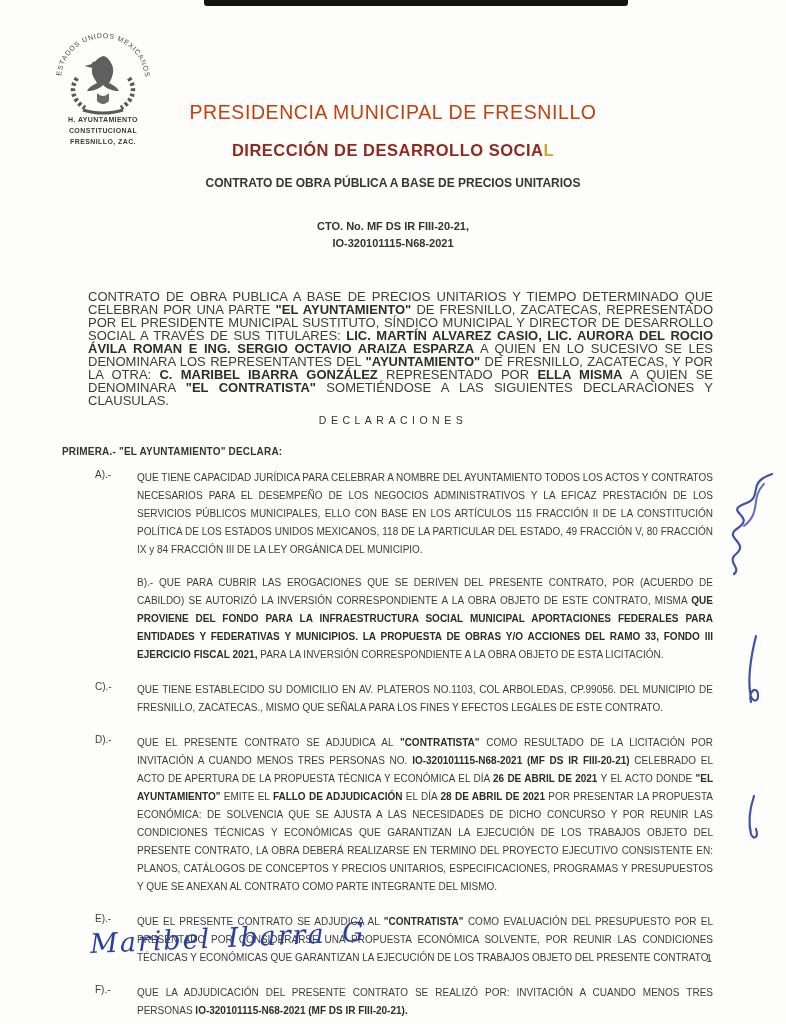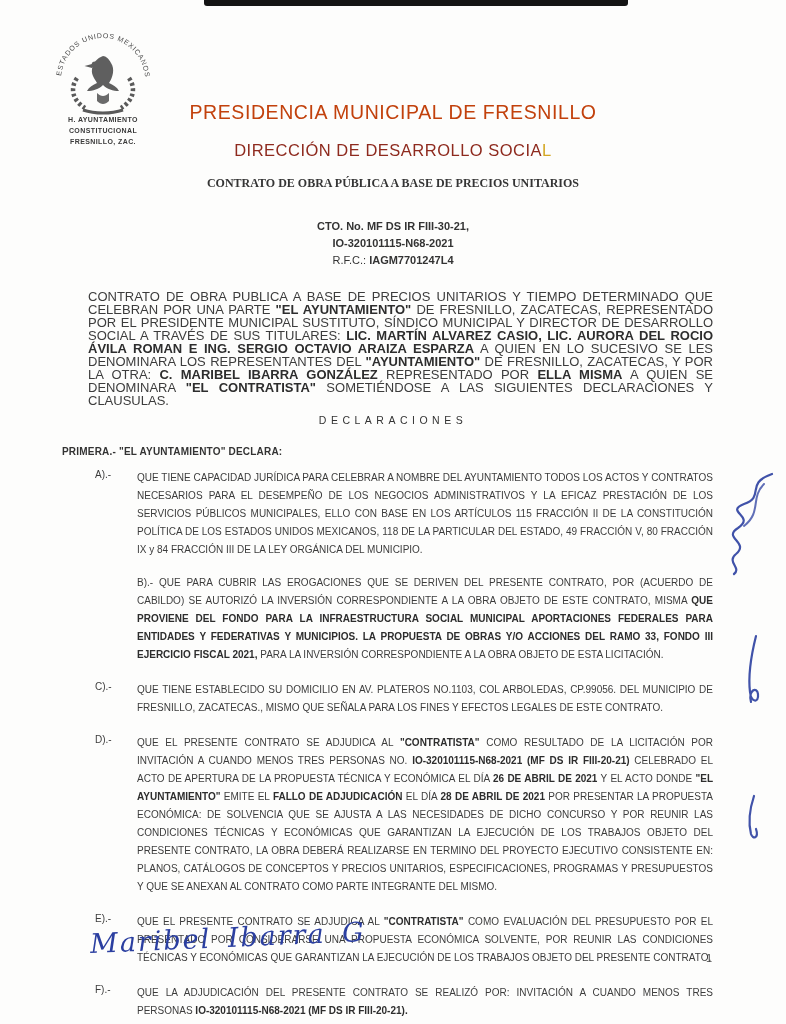--- a/index.html
+++ b/index.html
@@ -18,26 +18,26 @@
   .seal-caption {
     position:absolute; top:114px; left:28px; width:150px; text-align:center;
     font-size:7px; font-weight:bold; letter-spacing:.4px; line-height:1.6; color:#3a3a3a;
   }
   .title {
     position:absolute; top:101px; left:0; width:100%; text-align:center;
     font-size:19.5px; letter-spacing:.6px; color:#c2410c;
   }
   .subtitle {
     position:absolute; top:141px; left:0; width:100%; text-align:center;
-    font-size:16.5px; font-weight:normal; letter-spacing:.5px; color:#8e2a1e;
+    font-size:16.5px; font-weight:bold; letter-spacing:.5px; color:#8e2a1e;
   }
   .subtitle .gold { color:#d3a620; }
   .contract-type {
     position:absolute; top:176px; left:0; width:100%; text-align:center;
-    font-size:12px; font-weight:bold; color:#353535;font-family:Liberation Serif, serif;
+    font-size:12px; font-weight:bold; color:#353535;
   }
   .ref-block {
     position:absolute; top:218px; left:0; width:100%; text-align:center;
     font-size:11px; font-weight:bold; line-height:1.55; color:#333;
   }
   .ref-block .rfc-label { font-weight:normal; }
   .intro {
     position:absolute; top:290px; left:88px; width:625px;
     font-size:13px; line-height:13px; text-align:justify; color:#3c3c3c;
   }
@@ -96,23 +96,22 @@
     <div>FRESNILLO, ZAC.</div>
   </div>
 
   <div class="title">PRESIDENCIA MUNICIPAL DE FRESNILLO</div>
 
   <div class="subtitle"><span>DIRECCIÓN DE DESARROLLO SOCIA</span><span class="gold">L</span></div>
 
   <div class="contract-type">CONTRATO DE OBRA PÚBLICA A BASE DE PRECIOS UNITARIOS</div>
 
   <div class="ref-block">
-    <div class="ref-line">CTO. No. MF DS IR FIII-30-21,</div>
+    <div class="ref-line">CTO. No. MF DS IR FIII-20-21,</div>
     <div class="ref-line">IO-320101115-N68-2021</div>
-    <div class="ref-line"><span class="rfc-label">R.F.C.: </span><span>IAGM7701247L4</span></div>
   </div>
 
   <p class="intro"><span>CONTRATO DE OBRA PUBLICA A BASE DE PRECIOS UNITARIOS Y TIEMPO DETERMINADO QUE CELEBRAN POR UNA PARTE </span><span class="bold">"EL AYUNTAMIENTO"</span><span> DE FRESNILLO, ZACATECAS, REPRESENTADO POR EL PRESIDENTE MUNICIPAL SUSTITUTO, SÍNDICO MUNICIPAL Y DIRECTOR DE DESARROLLO SOCIAL A TRAVÉS DE SUS TITULARES: </span><span class="bold">LIC. MARTÍN ALVAREZ CASIO, LIC. AURORA DEL ROCIO ÁVILA ROMAN E  ING. SERGIO OCTAVIO ARAIZA ESPARZA</span><span> A QUIEN EN LO SUCESIVO SE LES DENOMINARA LOS REPRESENTANTES DEL </span><span class="bold">"AYUNTAMIENTO"</span><span> DE FRESNILLO, ZACATECAS, Y POR LA OTRA: </span><span class="bold">C. MARIBEL IBARRA GONZÁLEZ</span><span> REPRESENTADO POR </span><span class="bold">ELLA MISMA</span><span> A QUIEN SE DENOMINARA </span><span class="bold">"EL CONTRATISTA"</span><span> SOMETIÉNDOSE A LAS  SIGUIENTES DECLARACIONES Y CLAUSULAS.</span></p>
 
   <div class="decl-heading">DECLARACIONES</div>
 
   <div class="primera">PRIMERA.- "EL AYUNTAMIENTO" DECLARA:</div>
 
   <div class="items">
     <div class="item">

